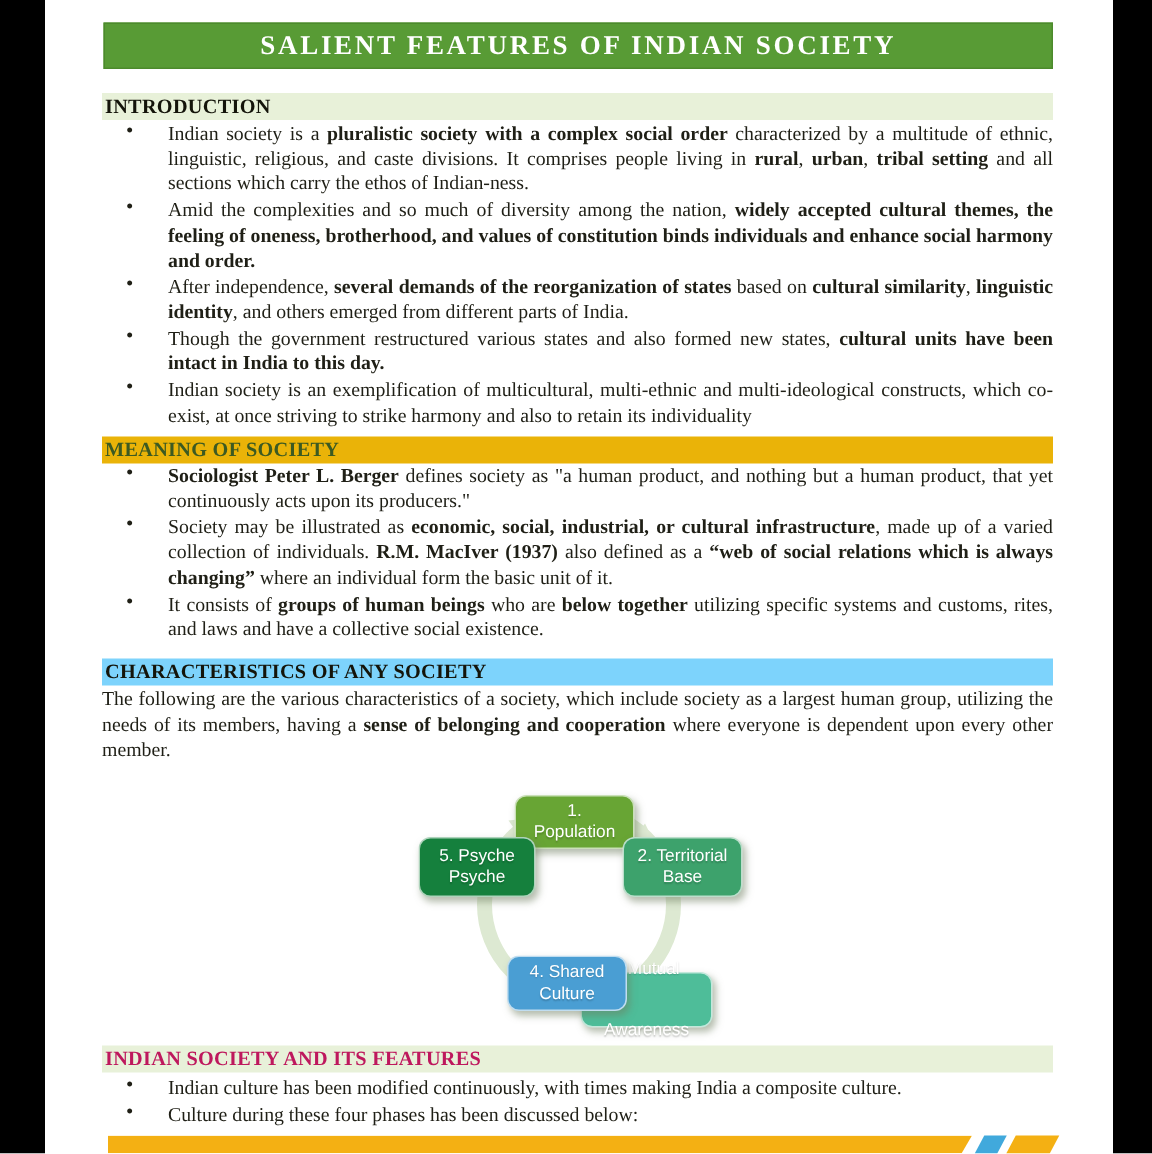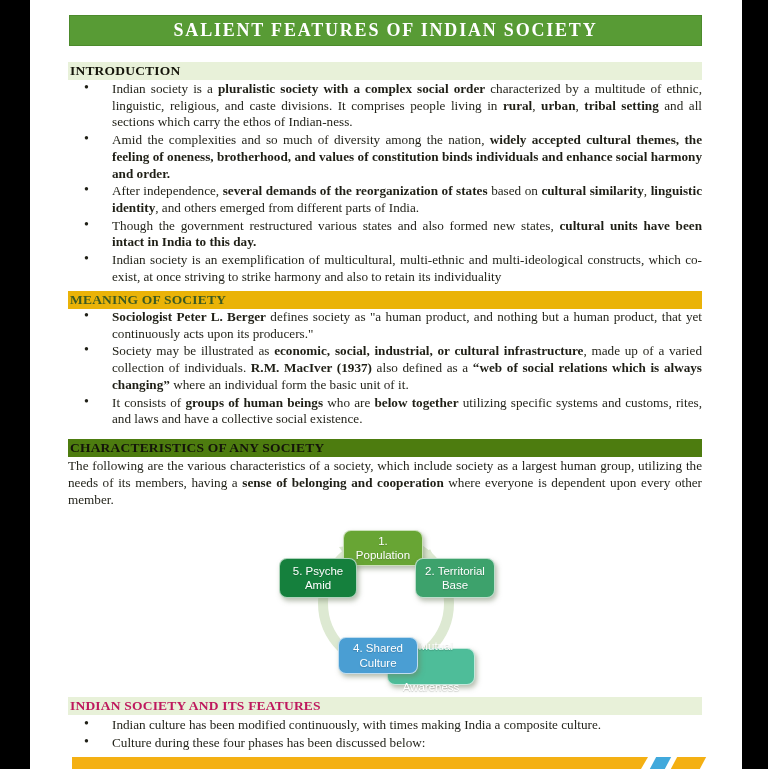--- a/index.html
+++ b/index.html
@@ -88,21 +88,21 @@
 
 <div class="sec-band" id="pos-meaning-band" style="background: #eab308;">
   <span class="hd" style="color: rgb(60, 90, 34);">MEANING OF SOCIETY</span>
 </div>
 <ul class="blist" id="pos-meaning-list">
     <li><span class="marker">•</span><span class="b">Sociologist Peter L. Berger</span><span> defines society as "a human product, and nothing but a human product, that yet continuously acts upon its producers."</span></li>
     <li><span class="marker">•</span><span>Society may be illustrated as </span><span class="b">economic, social, industrial, or cultural infrastructure</span><span>, made up of a varied collection of individuals. </span><span class="b">R.M. MacIver (1937)</span><span> also defined as a </span><span class="b">“web of social relations which is always changing”</span><span> where an individual form the basic unit of it.</span></li>
     <li><span class="marker">•</span><span>It consists of </span><span class="b">groups of human beings</span><span> who are </span><span class="b">below together</span><span> utilizing specific systems and customs, rites, and laws and have a collective social existence.</span></li>
   </ul>
 
-<div class="sec-band" id="pos-char-band" style="background: #4d7c0f;">
+<div class="sec-band" id="pos-char-band" style="background: #7dd3fc;">
   <span class="hd" style="color: rgb(20, 20, 10);">CHARACTERISTICS OF ANY SOCIETY</span>
 </div>
 <p class="para" id="pos-char-para"><span>The following are the various characteristics of a society, which include society as a largest human group, utilizing the needs of its members, having a </span><span class="b">sense of belonging and cooperation</span><span> where everyone is dependent upon every other member.</span></p>
 
 <div class="diagram">
   <svg width="712" height="178" viewBox="0 0 712 178">
     <circle cx="356" cy="83" r="63" fill="none" stroke-width="10" stroke="#dde9d2"></circle>
     <polygon points="327,25 309,27 321,44" fill="#dde9d2"></polygon>
     <polygon points="408,45 400,29 391,41" fill="#dde9d2"></polygon>
   </svg>
@@ -117,21 +117,21 @@
   <div class="node n3" style="background: rgb(78, 189, 153);">
     <span>3 Mutual</span>
     <span>Awareness</span>
   </div>
   <div class="node n4" style="background: rgb(74, 158, 211); margin-left: 36px;">
     <span>4. Shared</span>
     <span>Culture</span>
   </div>
   <div class="node n5" style="background: #15803d; justify-content: center;">
     <span>5. Psyche</span>
-    <span>Amid</span>
+    <span>Psyche</span>
   </div>
 </div>
 
 <div class="sec-band" id="pos-feat-band" style="background: rgb(232, 241, 217);">
   <span class="hd" style="color: #be185d;">INDIAN SOCIETY AND ITS FEATURES</span>
 </div>
 <ul class="blist" id="pos-feat-list">
     <li><span class="marker">•</span><span>Indian culture has been modified continuously, with times making India a composite culture.</span></li>
     <li><span class="marker">•</span><span>Culture during these four phases has been discussed below:</span></li>
   </ul>

